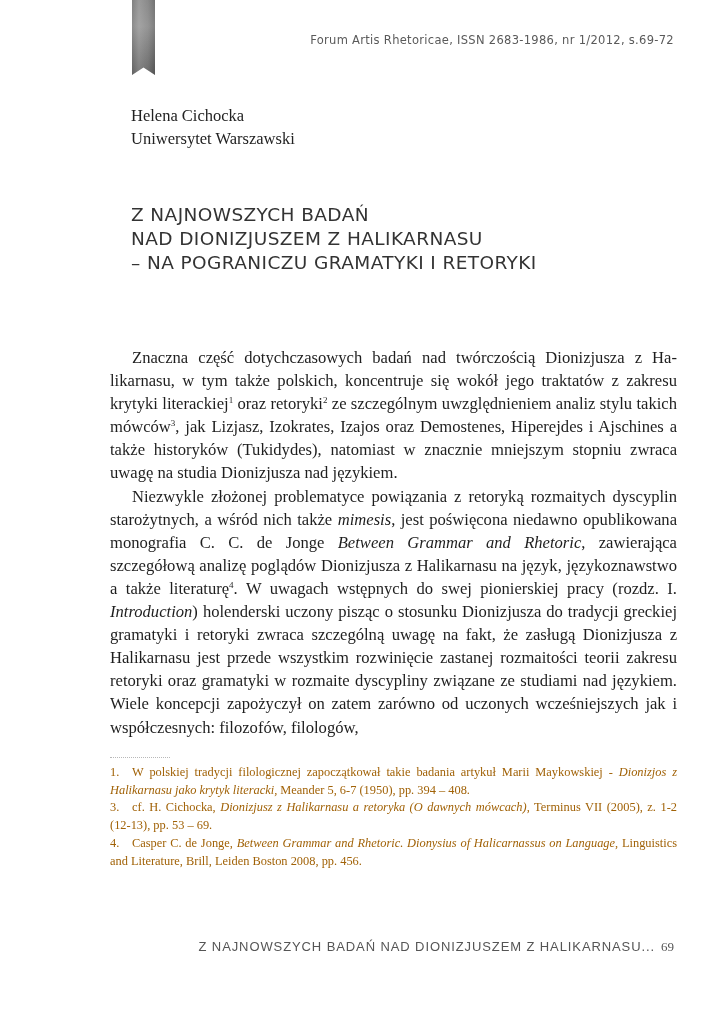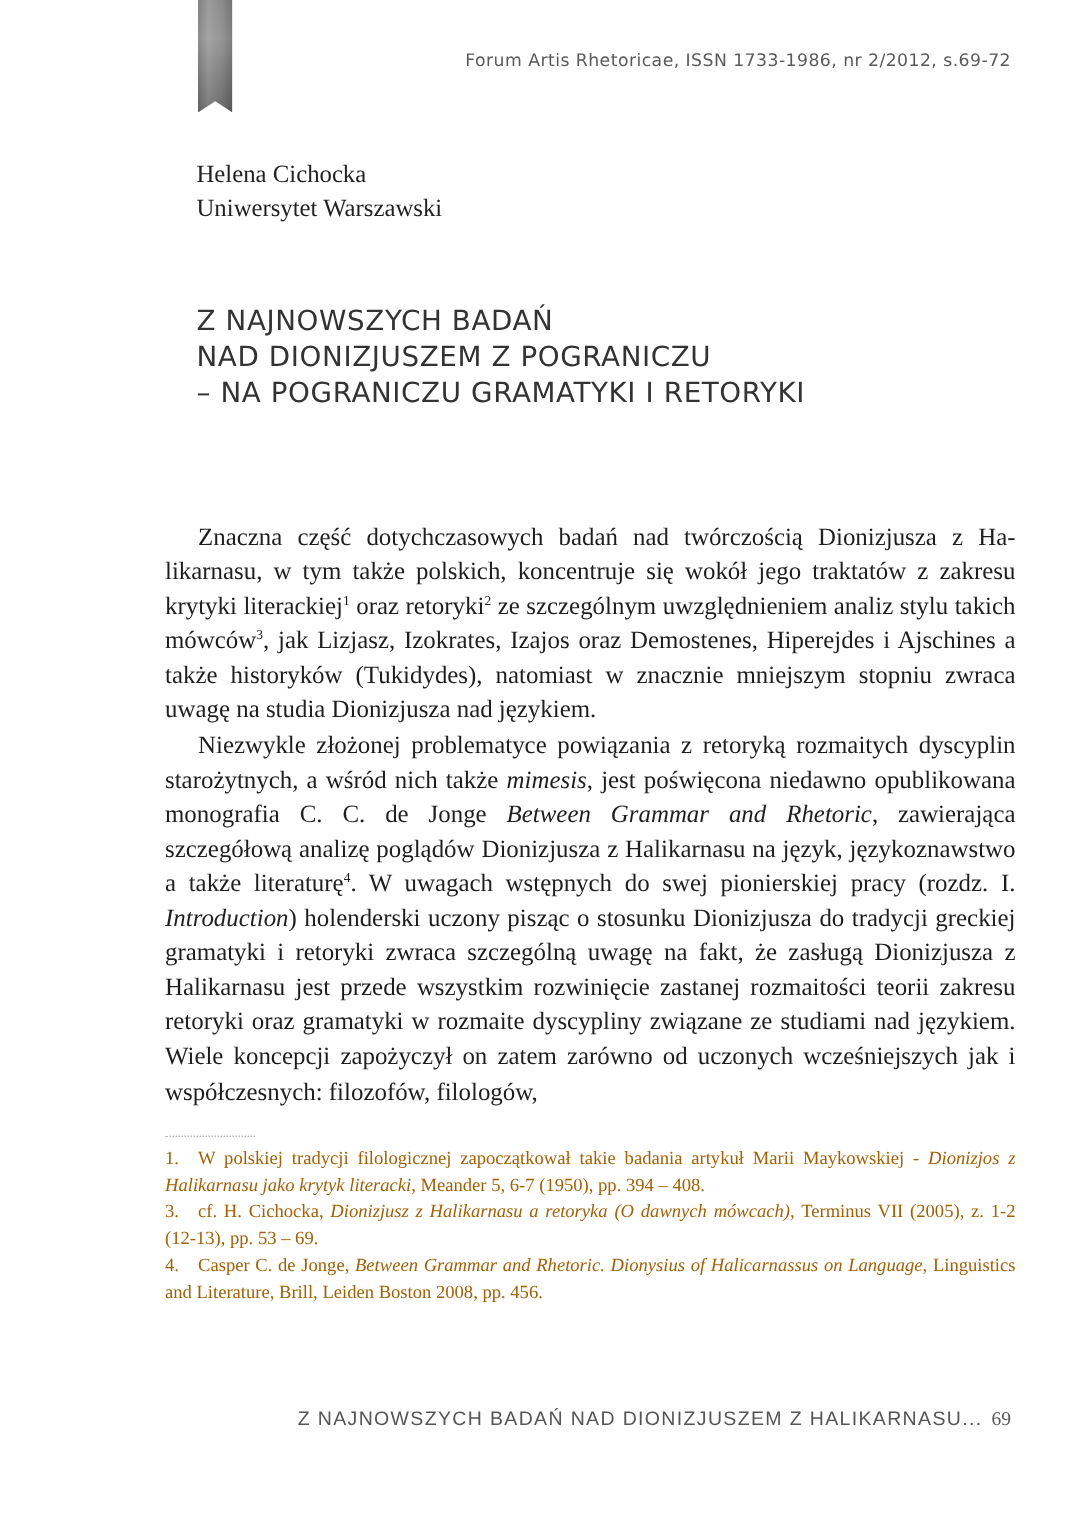--- a/index.html
+++ b/index.html
@@ -117,30 +117,30 @@
       font-family: "Liberation Serif", serif;
       font-size: 13px;
       margin-left: 6px;
     }
   </style>
 </head>
 <body>
 
 <div class="ribbon"></div>
 
-<div class="journal-header">Forum Artis Rhetoricae, ISSN 1733-1986, nr 2/2012, s.69-72</div>
+<div class="journal-header">Forum Artis Rhetoricae, ISSN 2683-1986, nr 1/2012, s.69-72</div>
 
 <div class="author-block">
   <div>Helena Cichocka</div>
   <div>Uniwersytet Warszawski</div>
 </div>
 
 <div class="title-block">
   <div class="title-line">Z NAJNOWSZYCH BADAŃ</div>
-  <div class="title-line">NAD DIONIZJUSZEM Z POGRANICZU</div>
+  <div class="title-line">NAD DIONIZJUSZEM Z HALIKARNASU</div>
   <div class="title-line">– NA POGRANICZU GRAMATYKI I RETORYKI</div>
 </div>
 
 <div class="body-text">
   <p><span>Znaczna część dotychczasowych badań nad twórczością Dionizjusza z Ha­likarnasu, w tym także polskich, koncentruje się wokół jego traktatów z zakre­su krytyki literackiej</span><sup>1</sup><span> oraz retoryki</span><sup>2</sup><span> ze szczególnym uwzględnieniem analiz stylu takich mówców</span><sup>3</sup><span>, jak Lizjasz, Izokrates, Izajos oraz Demostenes, Hiperejdes i Ajschines a także historyków (Tukidydes), natomiast w znacznie mniejszym stopniu zwraca uwagę na studia Dionizjusza nad językiem.</span></p>
   <p><span>Niezwykle złożonej problematyce powiązania z retoryką rozmaitych dy­scyplin starożytnych, a wśród nich także </span><i>mimesis</i><span>, jest poświęcona niedawno opublikowana monografia C. C. de Jonge </span><i>Between Grammar and Rhetoric</i><span>, za­wierająca szczegółową analizę poglądów Dionizjusza z Halikarnasu na język, językoznawstwo a także literaturę</span><sup>4</sup><span>. W uwagach wstępnych do swej pionierskiej pracy (rozdz. I. </span><i>Introduction</i><span>) holenderski uczony pisząc o stosunku Dionizju­sza do tradycji greckiej gramatyki i retoryki zwraca szczególną uwagę na fakt, że zasługą Dionizjusza z Halikarnasu jest przede wszystkim rozwinięcie zasta­nej rozmaitości teorii zakresu retoryki oraz gramatyki w rozmaite dyscypliny związane ze studiami nad językiem. Wiele koncepcji zapożyczył on zatem za­równo od uczonych wcześniejszych jak i współczesnych: filozofów, filologów,</span></p>
 </div>
 
 <div class="fn-separator"></div>
 

